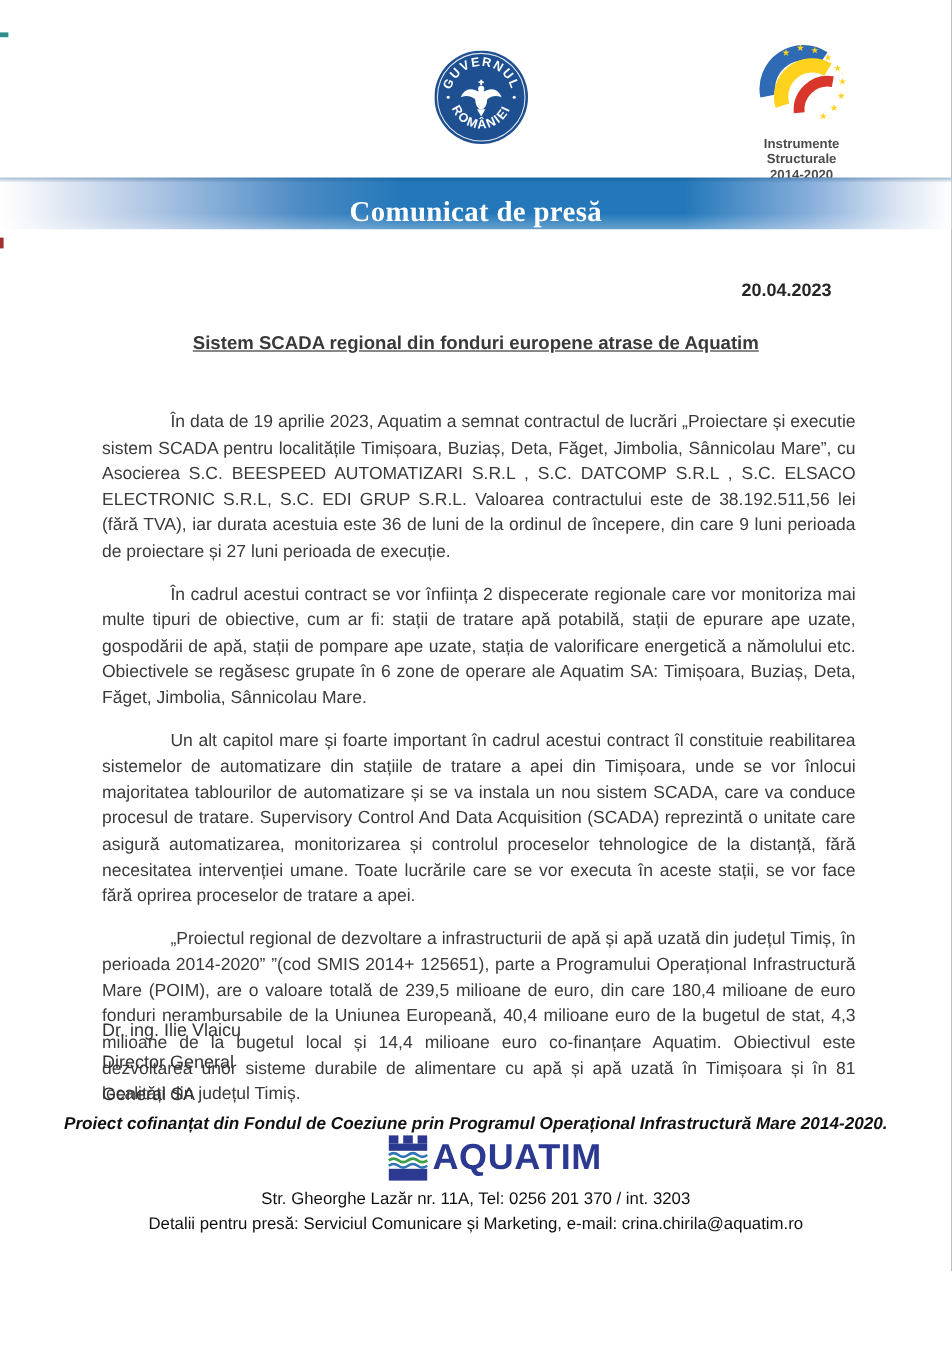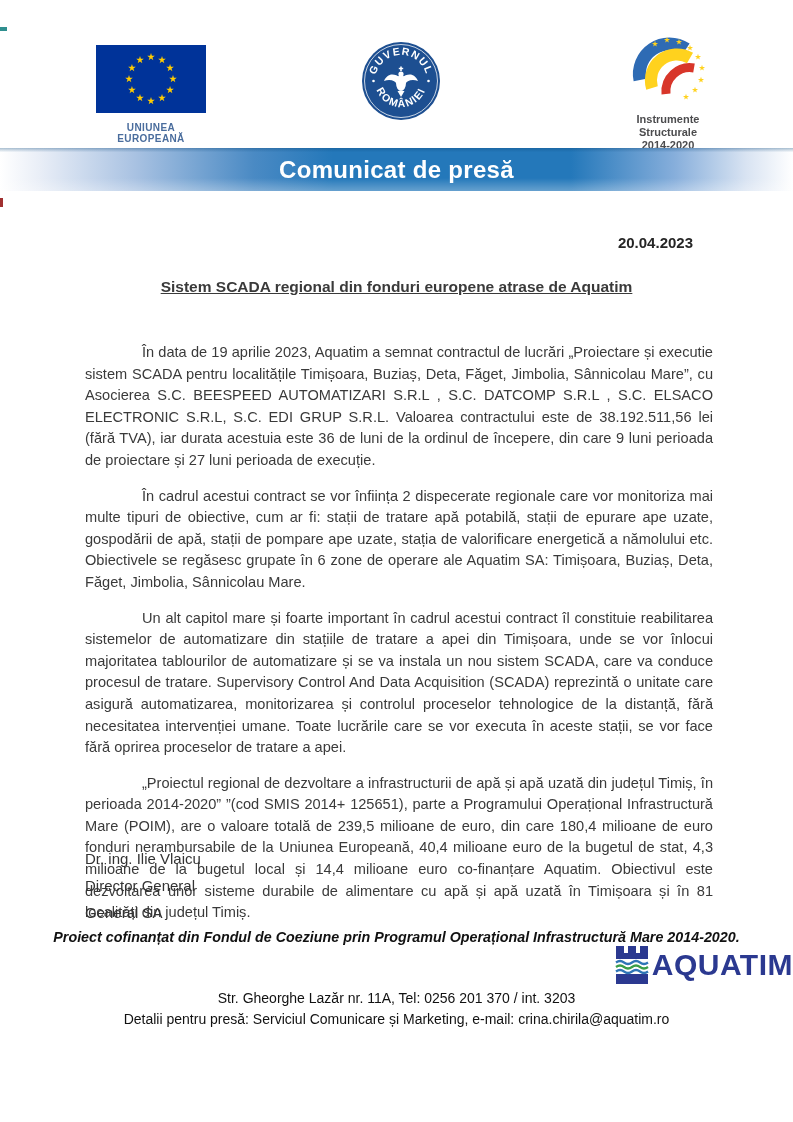--- a/index.html
+++ b/index.html
@@ -17,39 +17,39 @@
   .logo-eu .caption { margin-top:5px; font-size:10px; font-weight:bold; letter-spacing:.4px; color:#4a6d9d; }
   .logo-gov { left:362px; top:42px; width:78px; }
   .logo-si { left:608px; top:36px; width:120px; }
   .logo-si .caption { margin-top:3px; font-size:11px; font-weight:bold; line-height:13px; color:#4c4c4e; }
   
   .banner {
     position:absolute; top:148px; left:0; width:793px; height:43px;
     background:
       linear-gradient(180deg, rgba(11,72,122,.35) 0%, rgba(11,72,122,0) 10%, rgba(255,255,255,0) 70%, rgba(255,255,255,.30) 100%),
       linear-gradient(90deg,#ffffff 0%, #e9eef7 5%, #a9c2e2 17%, #4a8ac4 32%, #2478ba 42%, #2478ba 72%, #86aedb 85%, #d8e3f2 94%, #ffffff 100%);
-    display:flex; align-items:center; justify-content:center;
+    display:flex; align-items:flex-end; justify-content:center;font-family:Liberation Serif, serif;
   }
   .banner-title { color:#ffffff; font-size:24px; font-weight:bold; letter-spacing:.3px; }
   
   .date-line { position:absolute; top:234px; right:100px; font-size:15px; font-weight:bold; color:#262626; }
   .doc-title { position:absolute; top:278px; left:0; width:100%; text-align:center; font-size:15.5px; font-weight:bold; color:#3a3a3a;text-decoration:underline; }
   .body-text { position:absolute; top:342px; left:85px; width:628px; }
   .body-text p {
     font-size:14.6px; line-height:21.6px; text-align:justify;
     text-indent:57px; margin-bottom:14px; color:#3a3a3a;
   }
   
   .signature { position:absolute; top:851px; left:85px; }
   .signature div { font-size:15px; line-height:16px; margin-bottom:11px; color:#333; }
   .cofinance { position:absolute; top:929px; left:0; width:100%; text-align:center;
     font-size:14.3px; font-weight:bold; font-style:italic; color:#111; }
   
   .footer-logo { position:absolute; top:946px; left:0; width:100%;
-    display:flex; align-items:center; justify-content:flex-end; gap:3px;padding-left:32px; }
+    display:flex; align-items:center; justify-content:center; gap:3px;padding-left:32px; }
   .footer-wordmark { font-size:30px; font-weight:bold; letter-spacing:.5px; color:#2b3990; }
   .footer-address { position:absolute; top:990px; left:0; width:100%; text-align:center; font-size:14px; color:#111; }
   .footer-press { position:absolute; top:1011px; left:0; width:100%; text-align:center; font-size:14px; color:#111; }
   
   .artifact-teal { position:absolute; left:0; top:27px; width:7px; height:4px; background:#2f8f8f; }
   .artifact-red { position:absolute; left:0; top:198px; width:3px; height:9px; background:#a03030; }
   .defs-hidden { position:absolute; width:0; height:0; overflow:hidden; }
 </style>
 </head>
 <body>
@@ -60,40 +60,20 @@
   </defs>
 </svg>
 
 <div class="page">
 
   <div class="artifact-teal"></div>
   <div class="artifact-red"></div>
 
   <div class="logos">
 
-    <div class="logo-block logo-eu">
-      <svg width="110" height="68" viewBox="0 0 110 68">
-        <rect x="0" y="0" width="110" height="68" fill="#003399"></rect>
-        <g fill="#ffcc00">
-          <use href="#star" transform="translate(55,12)"></use>
-          <use href="#star" transform="translate(66,14.95)"></use>
-          <use href="#star" transform="translate(74.05,23)"></use>
-          <use href="#star" transform="translate(77,34)"></use>
-          <use href="#star" transform="translate(74.05,45)"></use>
-          <use href="#star" transform="translate(66,53.05)"></use>
-          <use href="#star" transform="translate(55,56)"></use>
-          <use href="#star" transform="translate(44,53.05)"></use>
-          <use href="#star" transform="translate(35.95,45)"></use>
-          <use href="#star" transform="translate(33,34)"></use>
-          <use href="#star" transform="translate(35.95,23)"></use>
-          <use href="#star" transform="translate(44,14.95)"></use>
-        </g>
-      </svg>
-      <div class="caption">UNIUNEA EUROPEANĂ</div>
-    </div>
 
     <div class="logo-block logo-gov">
       <svg width="78" height="78" viewBox="0 0 78 78">
         <defs>
           <path id="arcTop" d="M13,39 A26,26 0 0 1 65,39" fill="none"></path>
           <path id="arcBot" d="M13,39 A26,26 0 0 0 65,39" fill="none"></path>
         </defs>
         <circle cx="39" cy="39" r="39" fill="#1d4f91"></circle>
         <circle cx="39" cy="39" r="36.5" fill="none" stroke="#ffffff" stroke-width="0.9" opacity="0.85"></circle>
         <text font-size="10.5" font-weight="bold" letter-spacing="1.3" fill="#ffffff" font-family="Liberation Sans, DejaVu Sans, sans-serif">

